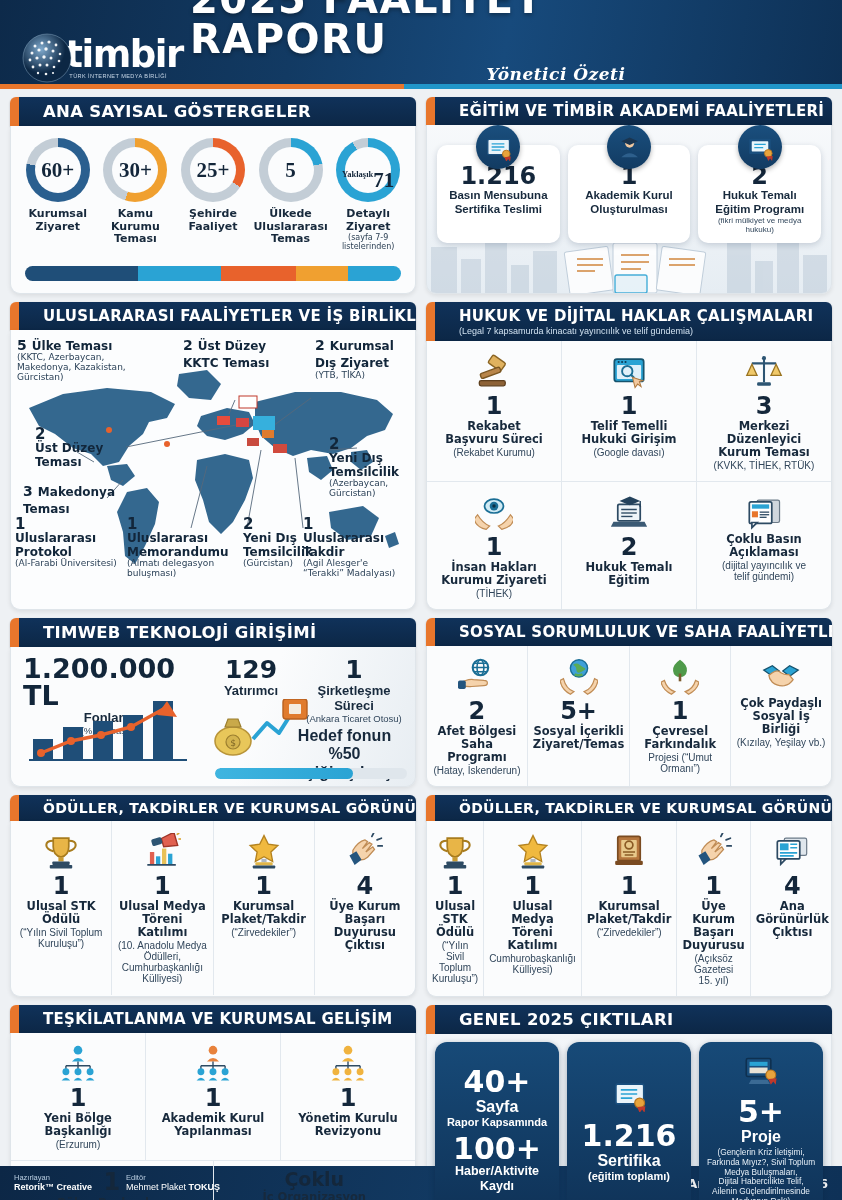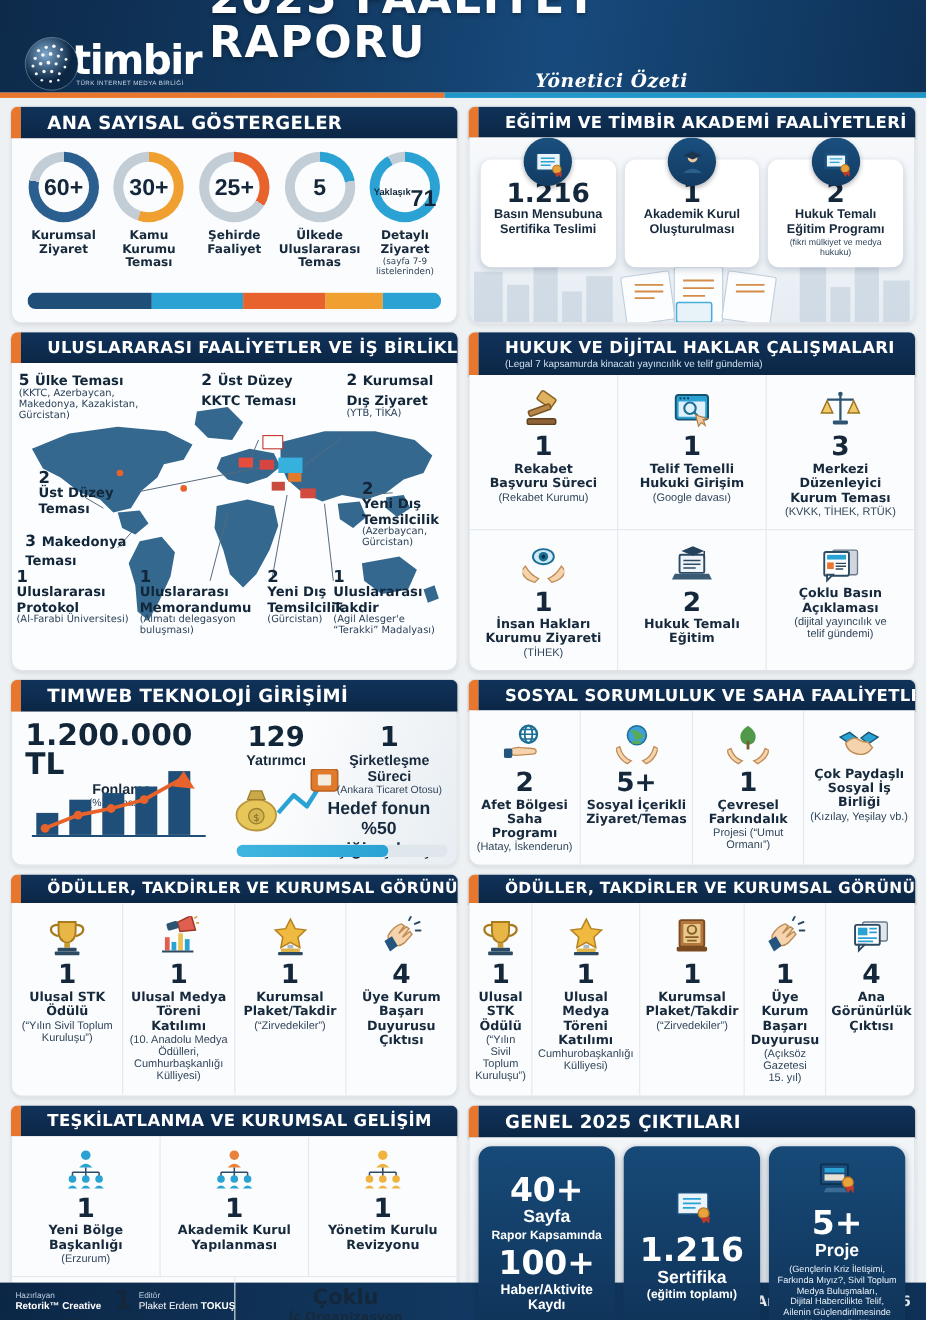--- a/index.html
+++ b/index.html
@@ -108,21 +108,21 @@
     display: flex; align-items: center; justify-content: center;
     position: relative;
   }
   .donut::after {
     content: ""; position: absolute; inset: 9px;
     background: #fbfcfd; border-radius: 50%;
   }
   .donut-val {
     position: relative; z-index: 2;
     font-size: 21px; font-weight: 800; color: #13263a;
-    font-family: Liberation Sans, sans-serif; line-height: 1;
+    font-family: Liberation Serif, serif; line-height: 1;
   }
   .donut-val.stacked { display: flex; flex-direction: row; align-items: flex-start; margin-top: 21px; }
   .donut-pre { font-size: 8.5px; font-weight: 700; color: #13263a; line-height: 1.1; }
   .kpi-label {
     margin-top: 6px; text-align: center; font-size: 11px; font-weight: 800;
     color: #17293c; line-height: 1.15; font-family: "DejaVu Sans", sans-serif;
   }
   .kpi-note { font-size: 8px; font-weight: 400; color: #2b3f53; line-height: 1.1; margin-top: 1px; }
 
   .kpi-bar {
@@ -1185,17 +1185,17 @@
 </div>
 
 <div class="footer">
   <div class="f-col">
     <div class="f-k">Hazırlayan</div>
     <div class="f-v"><b>Retorik™ Creative</b></div>
   </div>
   <div class="f-col">
     <div class="f-k">Editör</div>
     <div class="f-v">
-      <span>Plaket Erdem </span><b>TOKUŞ</b>
+      <span>Mehmet Plaket </span><b>TOKUŞ</b>
     </div>
   </div>
   <div class="f-right">Ankara | Mart 2026</div>
 </div>
 
 </body></html>

